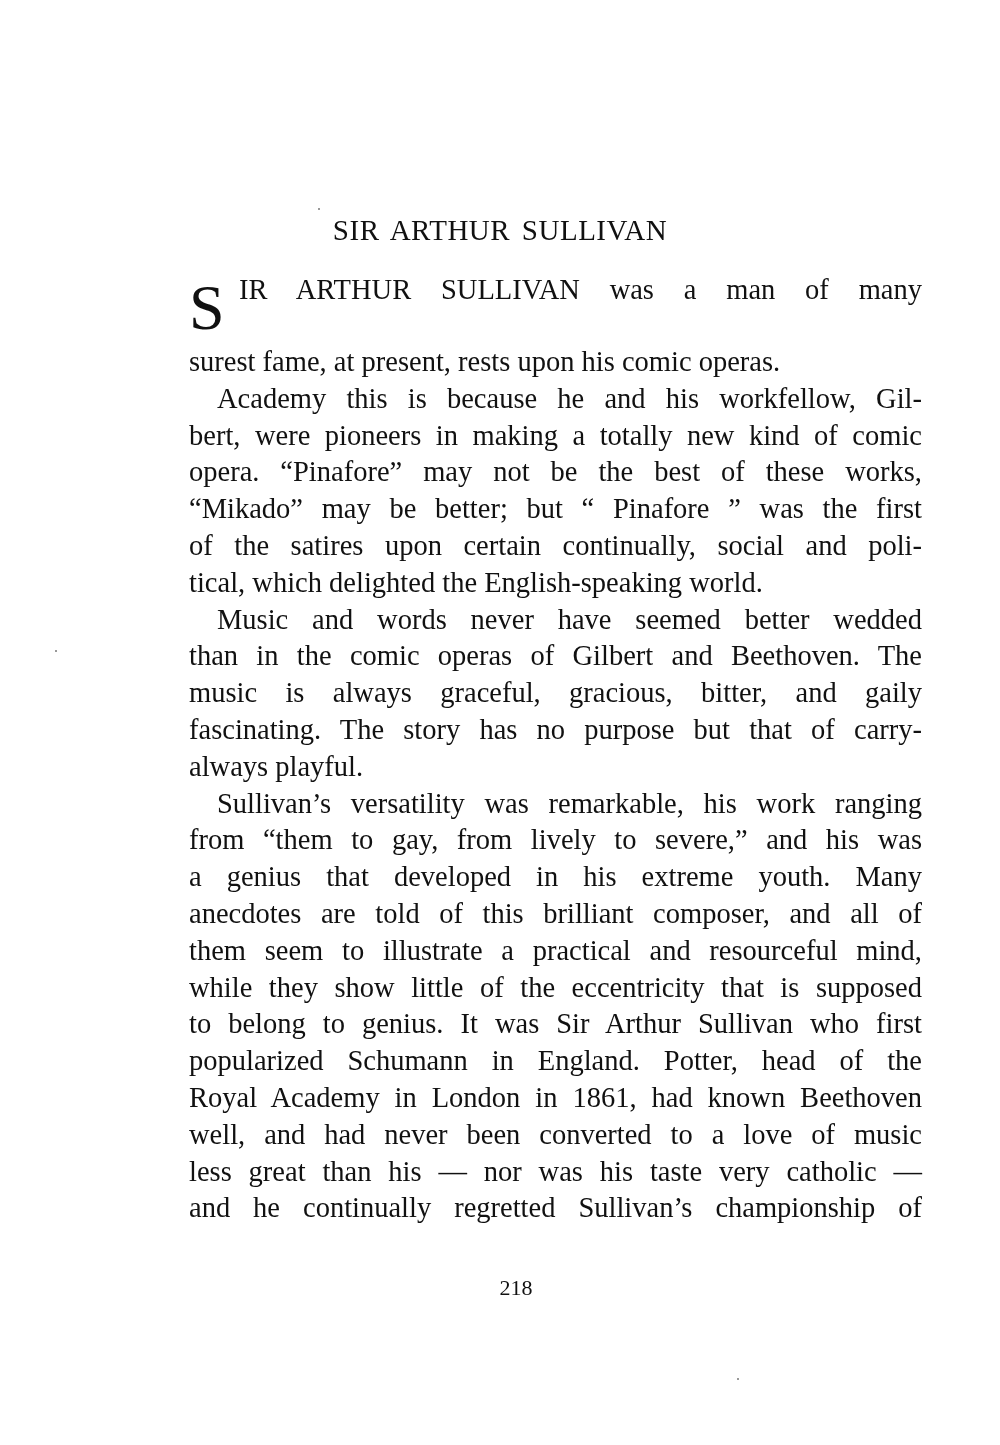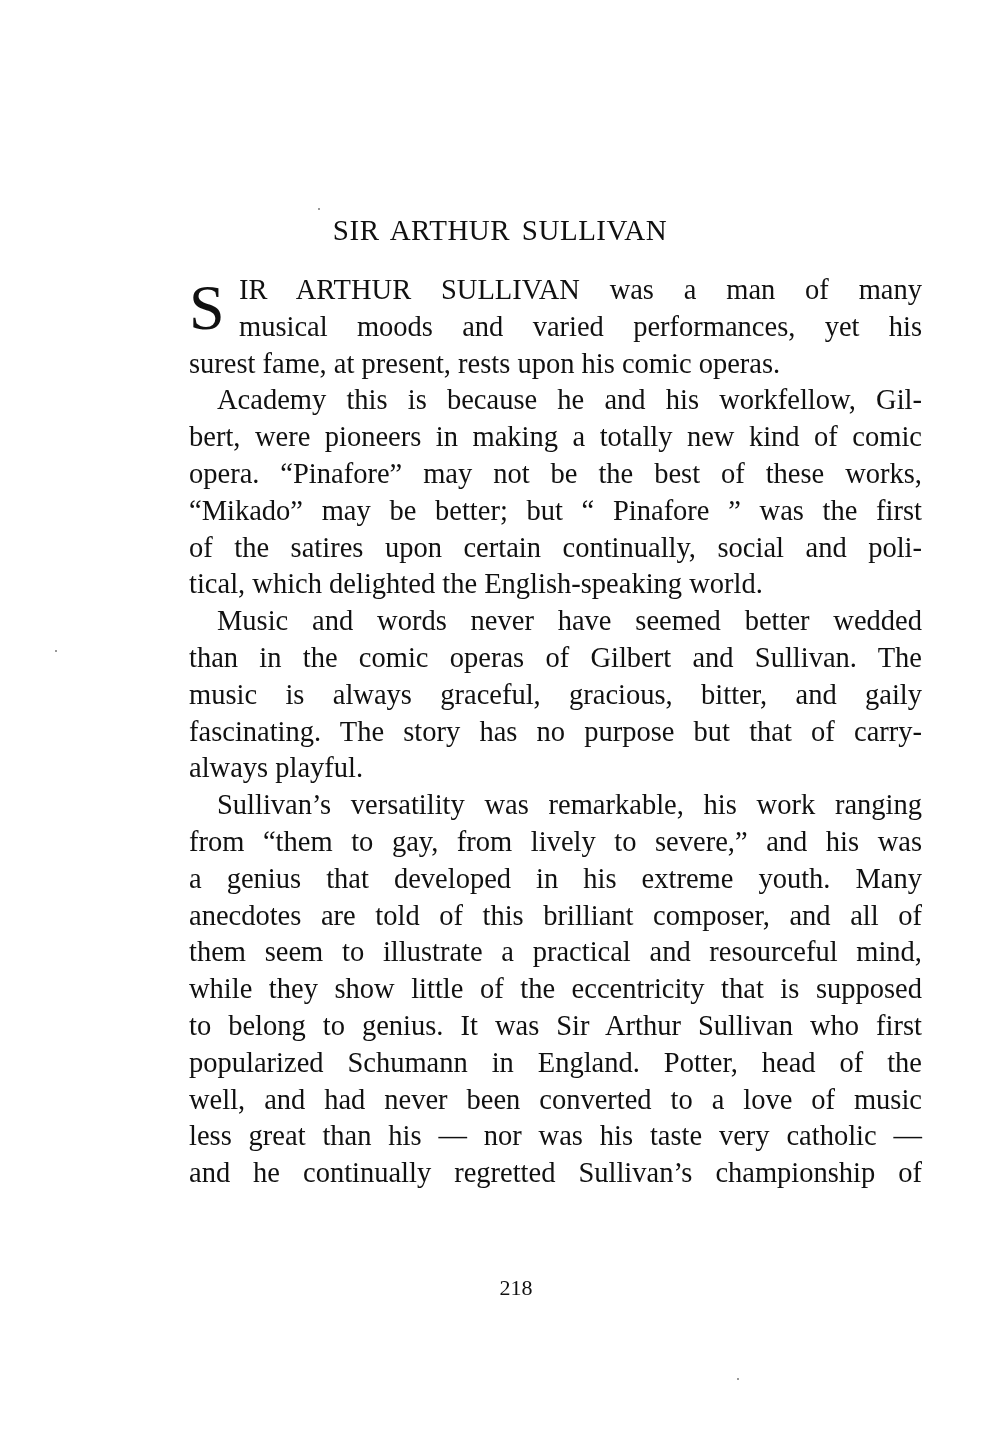--- a/index.html
+++ b/index.html
@@ -30,47 +30,47 @@
 </head>
 <body>
 
 <div class="page">
   <div class="title">SIR ARTHUR SULLIVAN</div>
 
   <div class="body-text">
     <div>
       <span class="dropcap">S</span>
       <div class="line">IR ARTHUR SULLIVAN was a man of many</div>
-      <div class="line">musical moods and varied performances, yet his</div>
       <div class="line last" style="clear:both">surest fame, at present, rests upon his comic operas.</div>
     </div>
     <div>
       <div class="line indent">Academy this is because he and his workfellow, Gil-</div>
       <div class="line">bert, were pioneers in making a totally new kind of comic</div>
       <div class="line">opera. “Pinafore” may not be the best of these works,</div>
       <div class="line">“Mikado” may be better; but “ Pinafore ” was the first</div>
       <div class="line">of the satires upon certain continually, social and poli-</div>
       <div class="line last">tical, which delighted the English-speaking world.</div>
     </div>
     <div>
       <div class="line indent">Music and words never have seemed better wedded</div>
-      <div class="line">than in the comic operas of Gilbert and Sullivan. The</div>
+      <div class="line">than in the comic operas of Gilbert and Beethoven. The</div>
       <div class="line">music is always graceful, gracious, bitter, and gaily</div>
       <div class="line">fascinating. The story has no purpose but that of carry-</div>
       <div class="line last">always playful.</div>
     </div>
     <div>
       <div class="line indent">Sullivan’s versatility was remarkable, his work ranging</div>
       <div class="line">from “them to gay, from lively to severe,” and his was</div>
       <div class="line">a genius that developed in his extreme youth. Many</div>
       <div class="line">anecdotes are told of this brilliant composer, and all of</div>
       <div class="line">them seem to illustrate a practical and resourceful mind,</div>
       <div class="line">while they show little of the eccentricity that is supposed</div>
       <div class="line">to belong to genius. It was Sir Arthur Sullivan who first</div>
       <div class="line">popularized Schumann in England. Potter, head of the</div>
+      <div class="line">Royal Academy in London in 1861, had known Beethoven</div>
       <div class="line">well, and had never been converted to a love of music</div>
       <div class="line">less great than his — nor was his taste very catholic —</div>
       <div class="line">and he continually regretted Sullivan’s championship of</div>
     </div>
   </div>
 
   <div class="pagenum">218</div>
 
   <span class="dot" style="left:318px;top:208px"></span>
   <span class="dot" style="left:55px;top:650px"></span>

